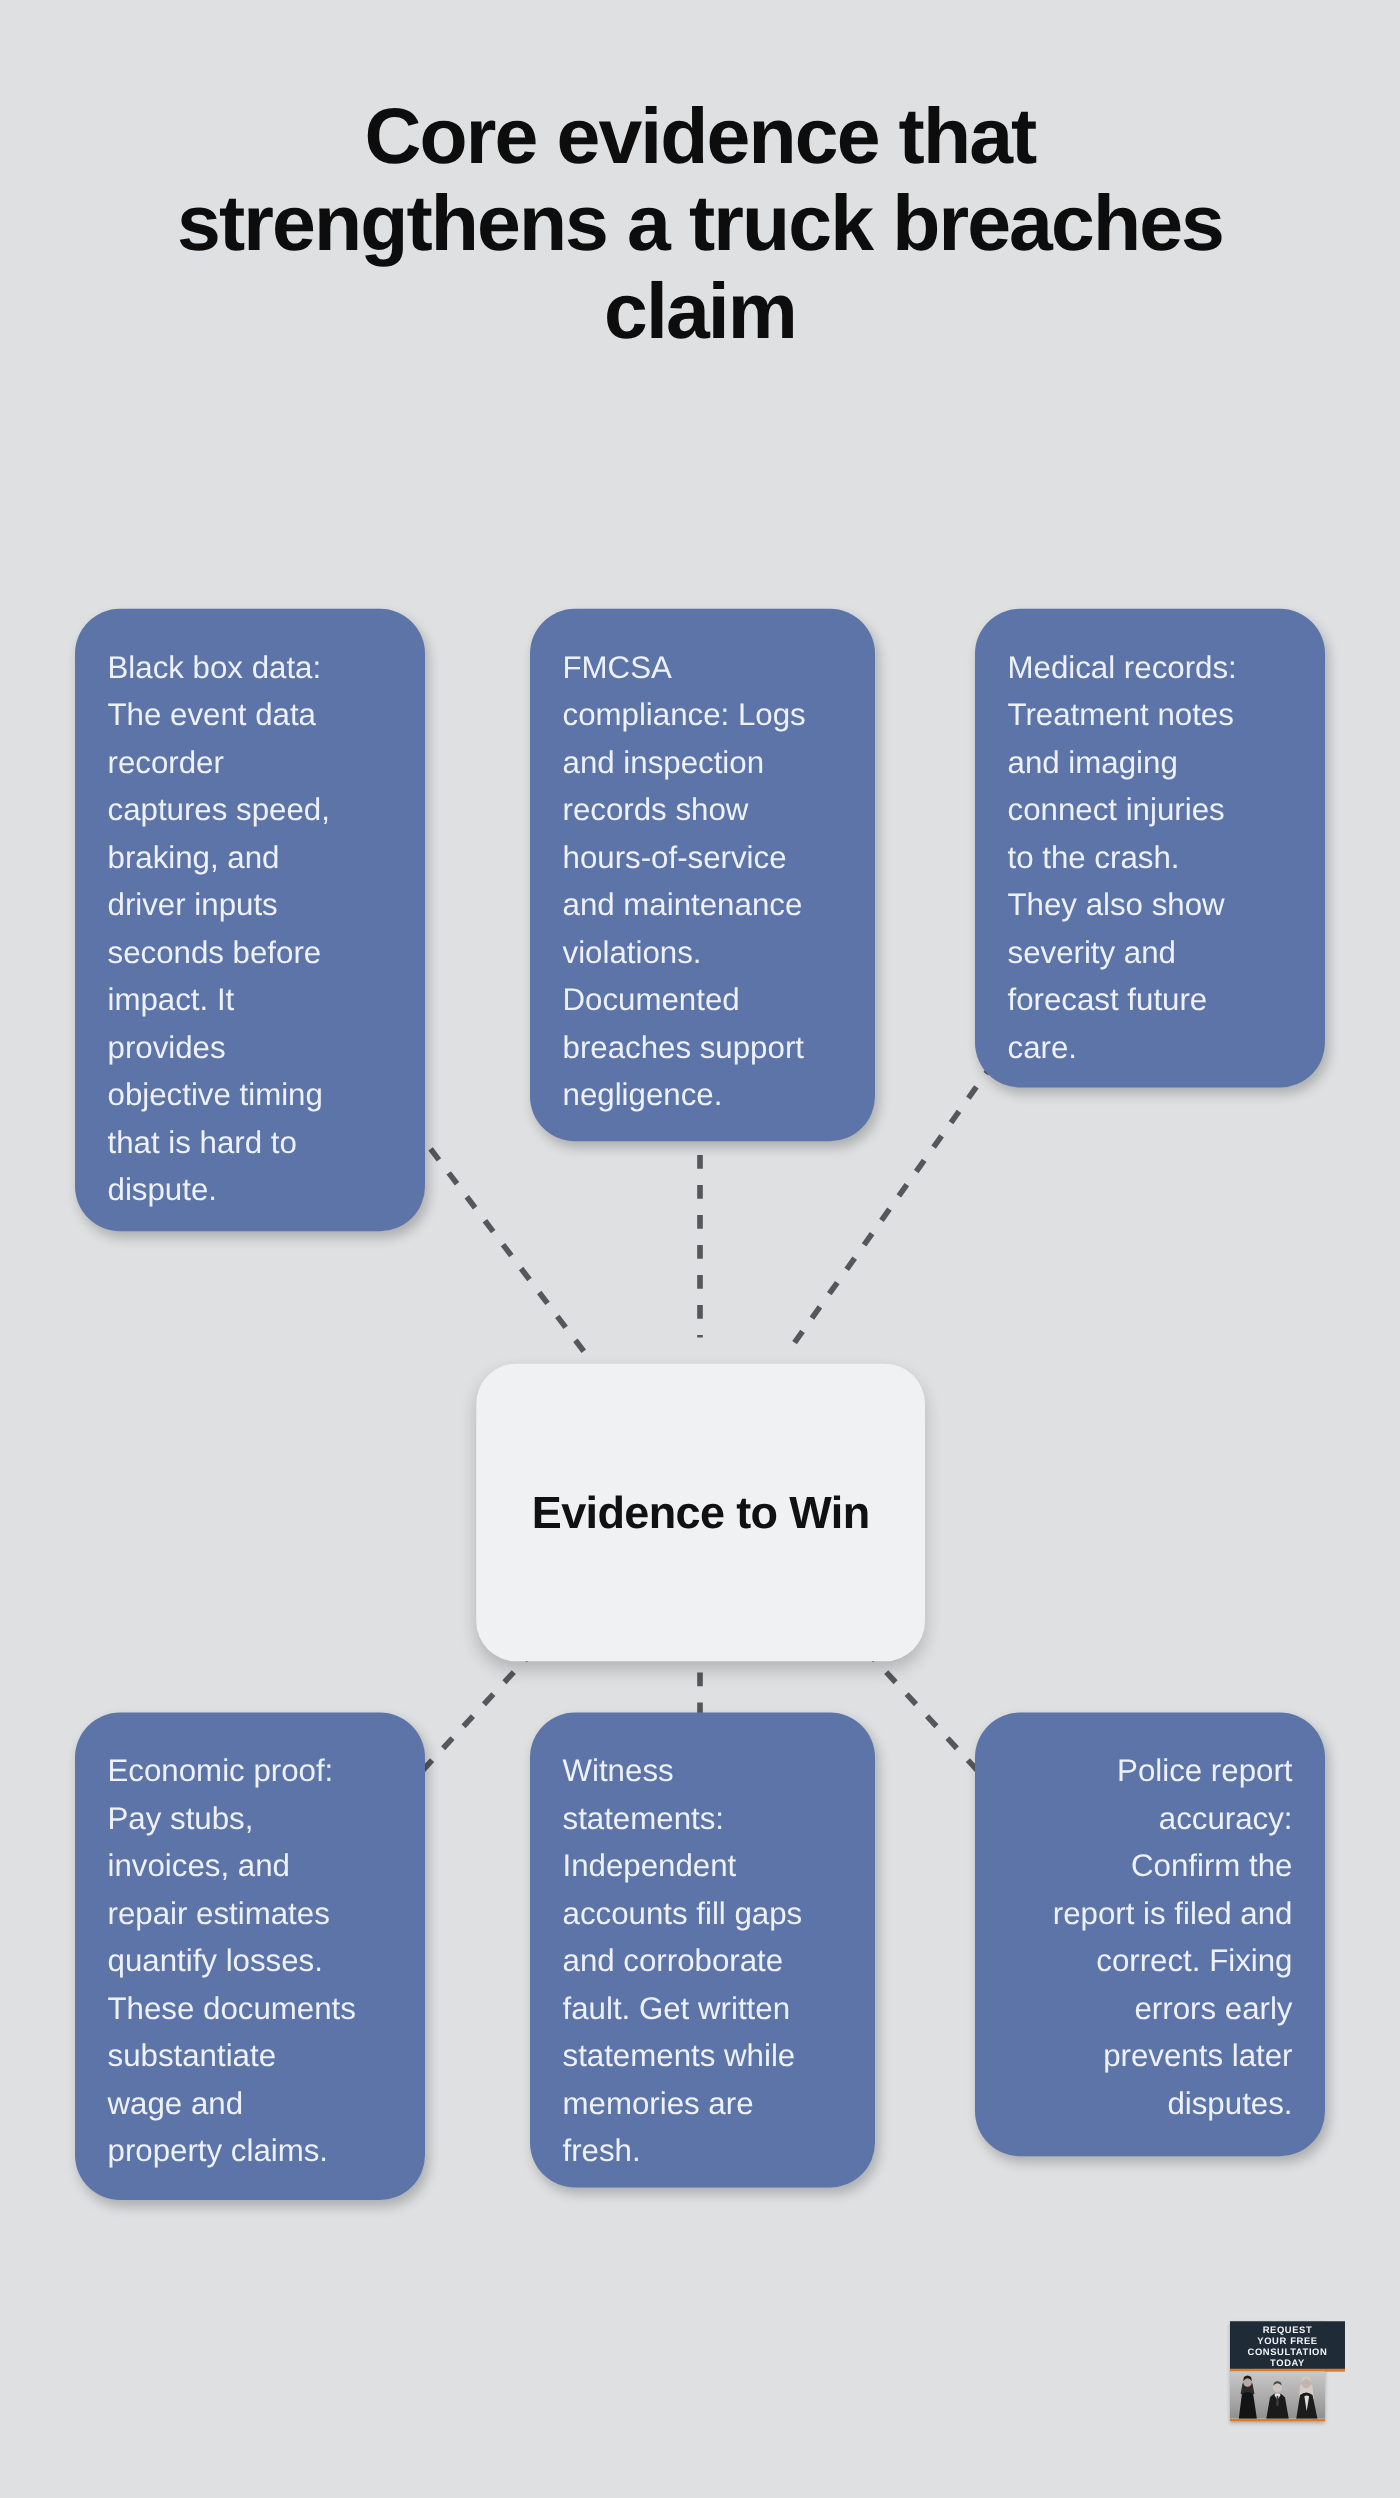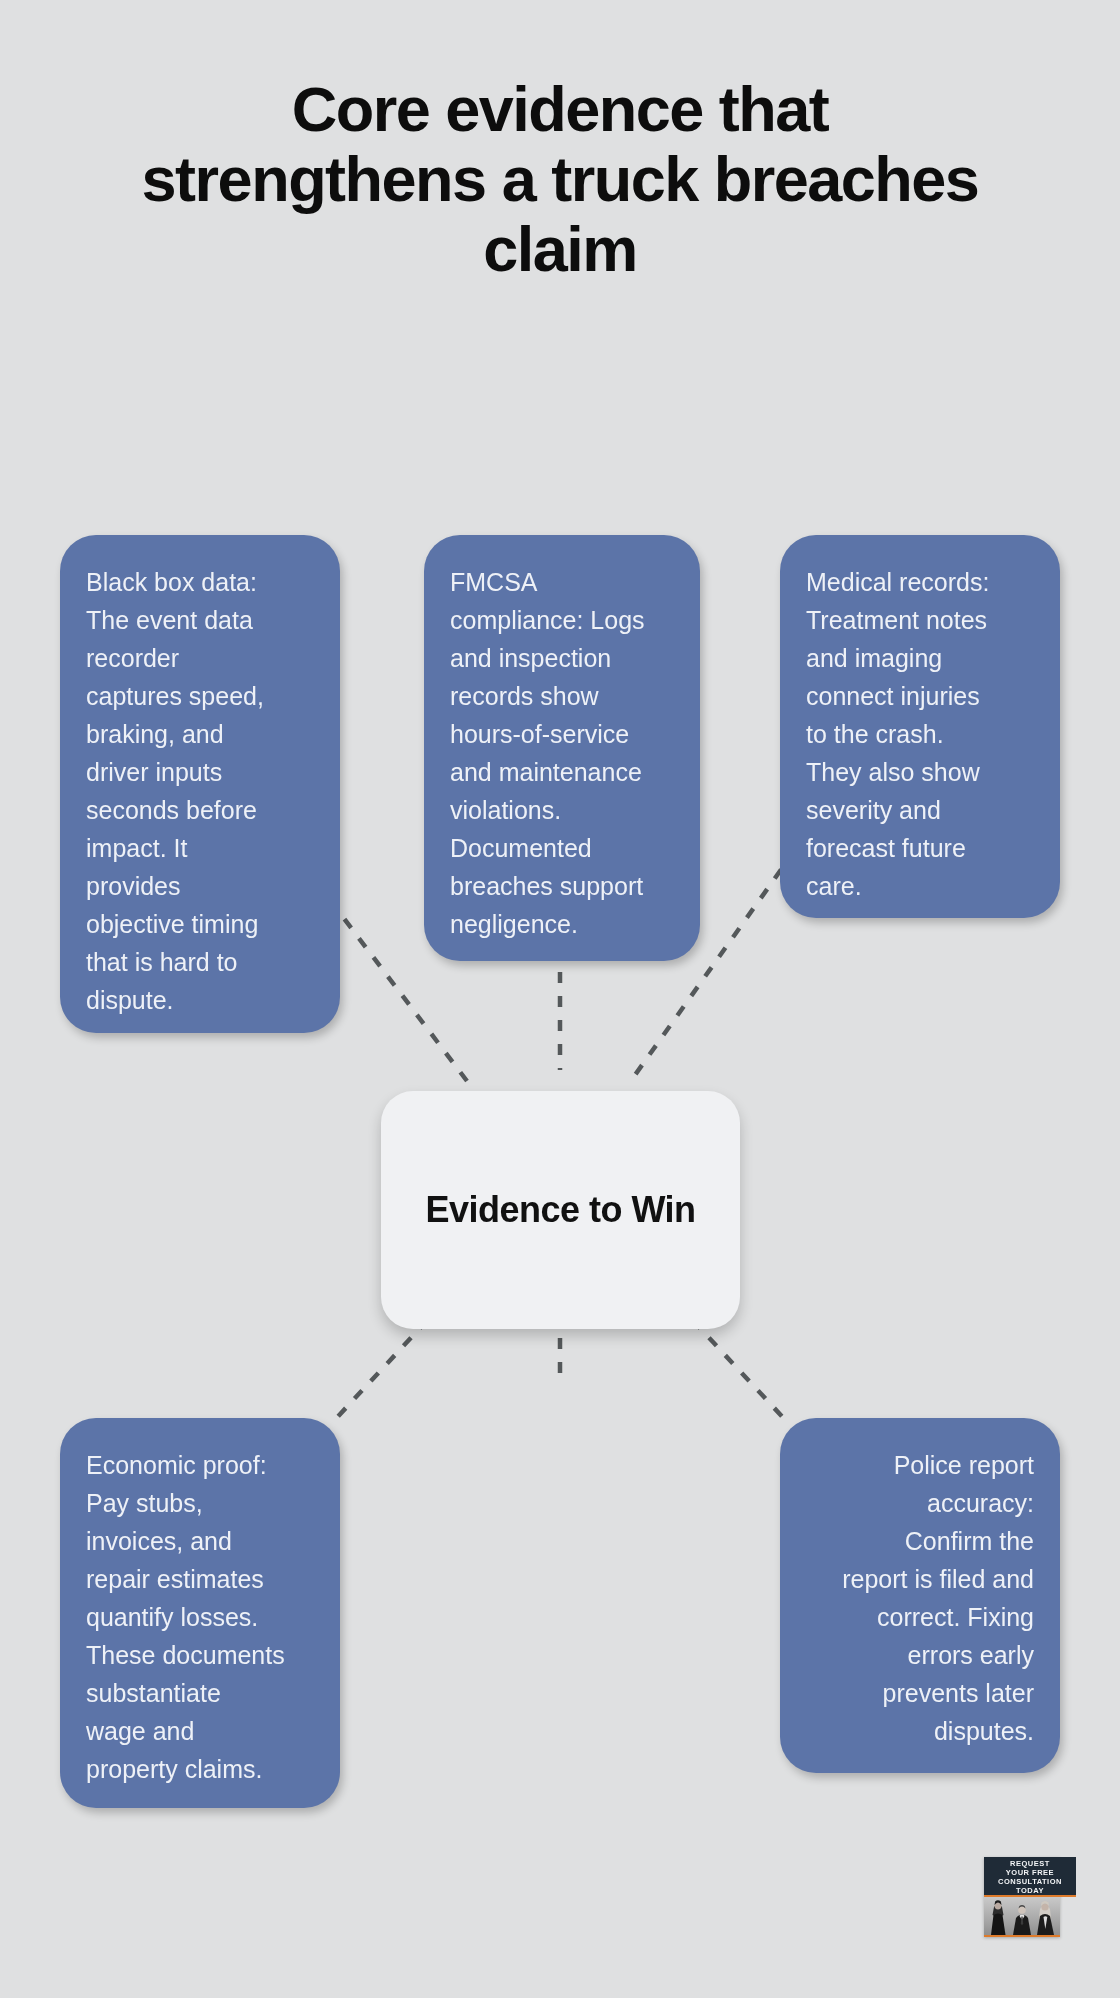--- a/index.html
+++ b/index.html
@@ -26,21 +26,20 @@
     z-index:1;
   }
   .node{
     position:absolute;
     background:#5c74a8;
     border-radius:36px;
     box-shadow:3px 5px 9px rgba(0,0,0,0.22);
     z-index:2;
     box-sizing:border-box;
     padding:28px 26px;
-    margin-top:48px;
   }
   .node-text{
     color:#eef1f7;
     font-size:25px;
     line-height:38px;
     white-space:pre-line;
   }
   .center-node{
     position:absolute;
     left:381px;top:1059px;width:359px;height:238px;
@@ -161,20 +160,31 @@
 Pay stubs,
 invoices, and
 repair estimates
 quantify losses.
 These documents
 substantiate
 wage and
 property claims.</div>
   </div>
 
+  <div class="node n-witness">
+    <div class="node-text">Witness
+statements:
+Independent
+accounts fill gaps
+and corroborate
+fault. Get written
+statements while
+memories are
+fresh.</div>
+  </div>
 
   <div class="node n-police">
     <div class="node-text">Police report
 accuracy:
 Confirm the
 report is filed and
 correct. Fixing
 errors early
 prevents later
 disputes.</div>

